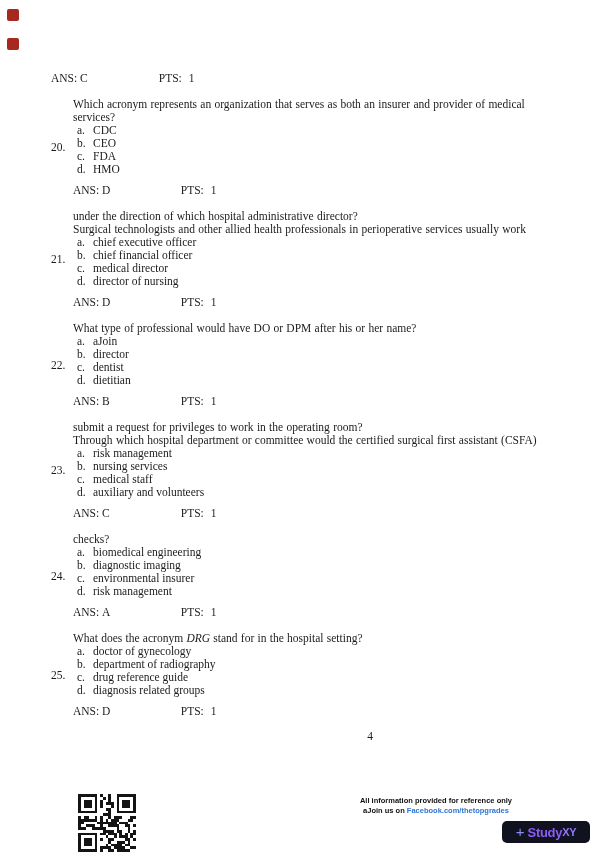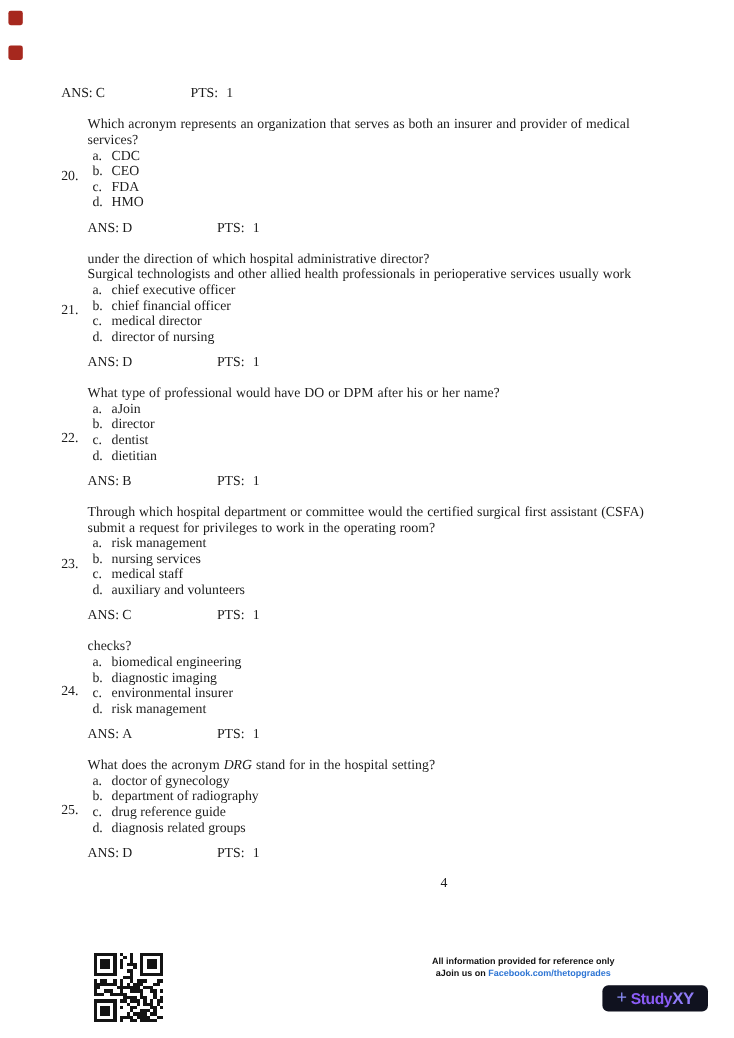--- a/index.html
+++ b/index.html
@@ -41,21 +41,21 @@
     text-align:center; font-family:"Liberation Sans", sans-serif;
     font-size:7.5px; font-weight:bold; color:#101010; line-height:9.5px; }
   .footer-note a, .footer-note .link { text-decoration:none; }
 
   .brand-logo { position:absolute; top:821px; left:502px; width:88px;
     height:22px; border-radius:5px; display:flex; align-items:center;
     justify-content:center; font-family:"Liberation Sans", sans-serif; }
   .brand-plus { font-size:15px; font-weight:400; margin-right:3px;
     margin-top:-1px; }
   .brand-white { font-weight:bold; font-size:13px; letter-spacing:-0.3px; }
-  .brand-accent { font-weight:bold; font-size:14px; letter-spacing:-0.3px;text-align:right; }
+  .brand-accent { font-weight:bold; font-size:11px; letter-spacing:-0.3px;text-align:right; }
 </style>
 </head>
 <body>
 
 <div class="page">
 
   <div class="red-mark m1" style="background: rgb(166, 40, 30);"></div>
   <div class="red-mark m2" style="background: rgb(166, 40, 30);"></div>
 
   <div class="content">
@@ -159,22 +159,22 @@
             <span class="p-val">1</span>
           </div>
         </div>
       </div>
     </div>
 
     <div class="question">
       <div class="q-wrap">
         <span class="q-num">23.</span>
         <div class="q-body">
+          <div class="q-line">submit  a request for privileges  to work in the operating room?</div>
           <div class="q-line">Through which hospital  department or committee  would  the certified surgical first assistant (CSFA)</div>
-          <div class="q-line">submit  a request for privileges  to work in the operating room?</div>
           <div class="opt">
             <span class="opt-letter">a.</span>
             <span>risk management</span>
           </div>
           <div class="opt">
             <span class="opt-letter">b.</span>
             <span>nursing services</span>
           </div>
           <div class="opt">
             <span class="opt-letter">c.</span>

